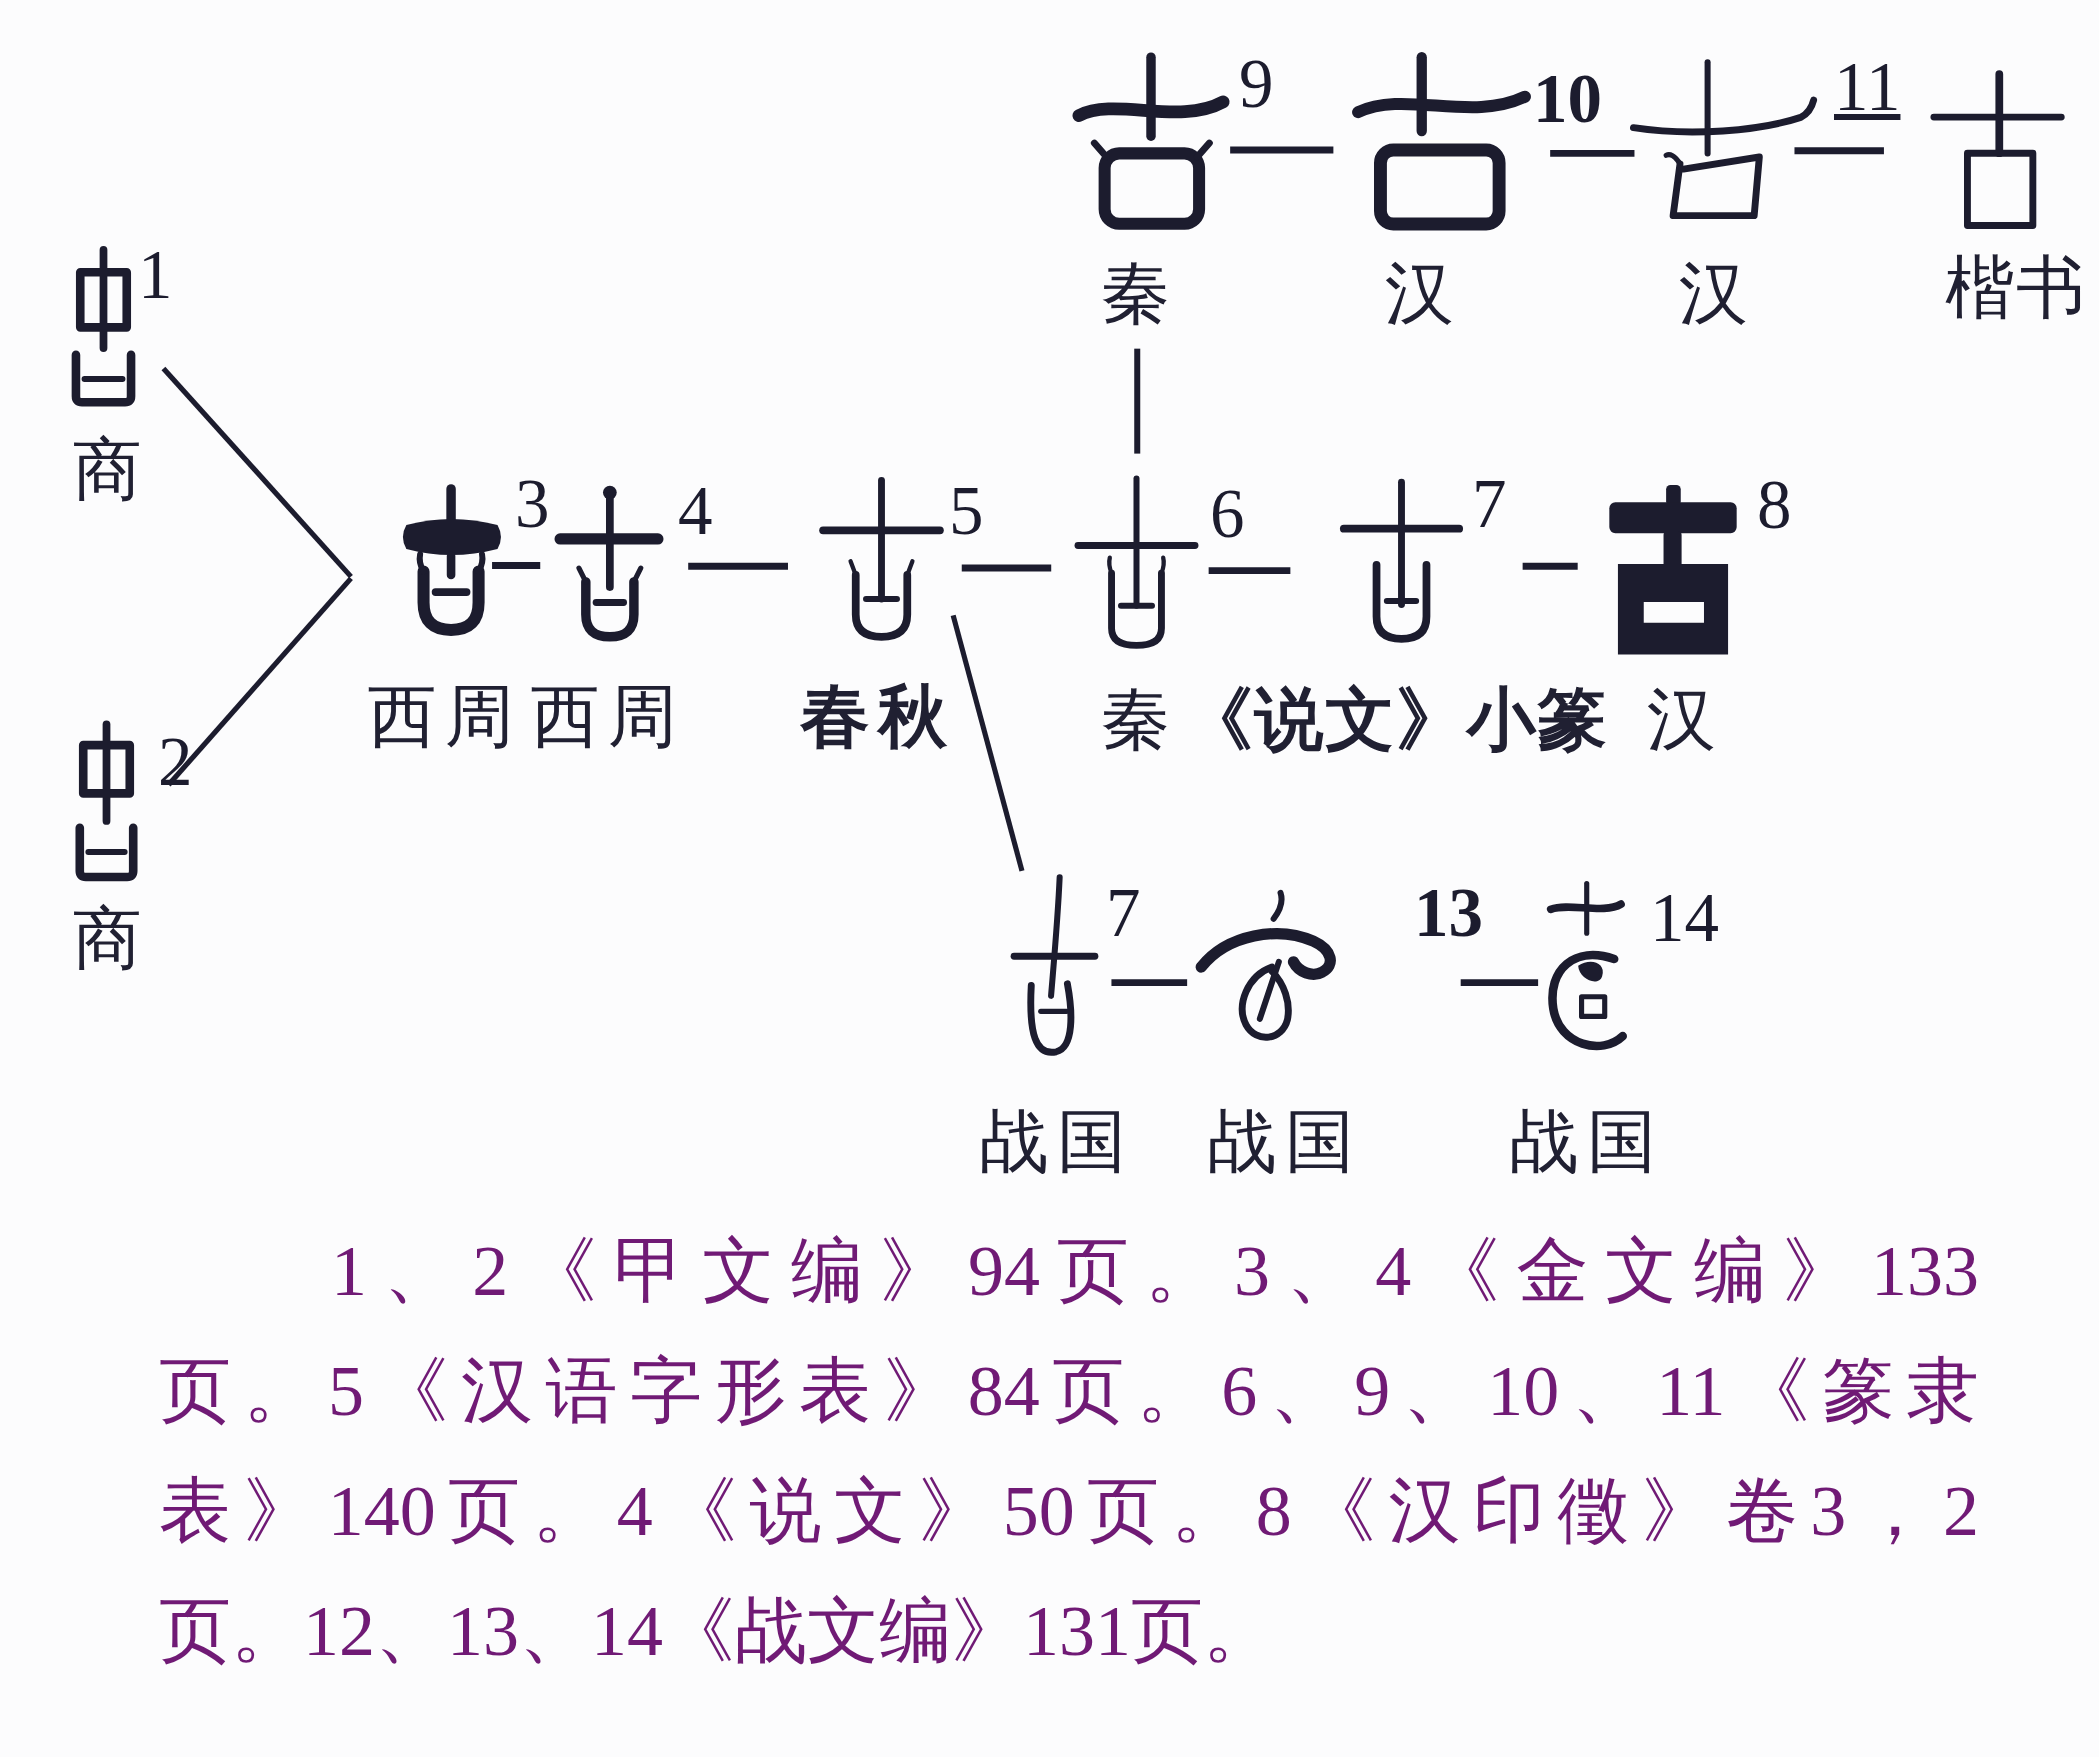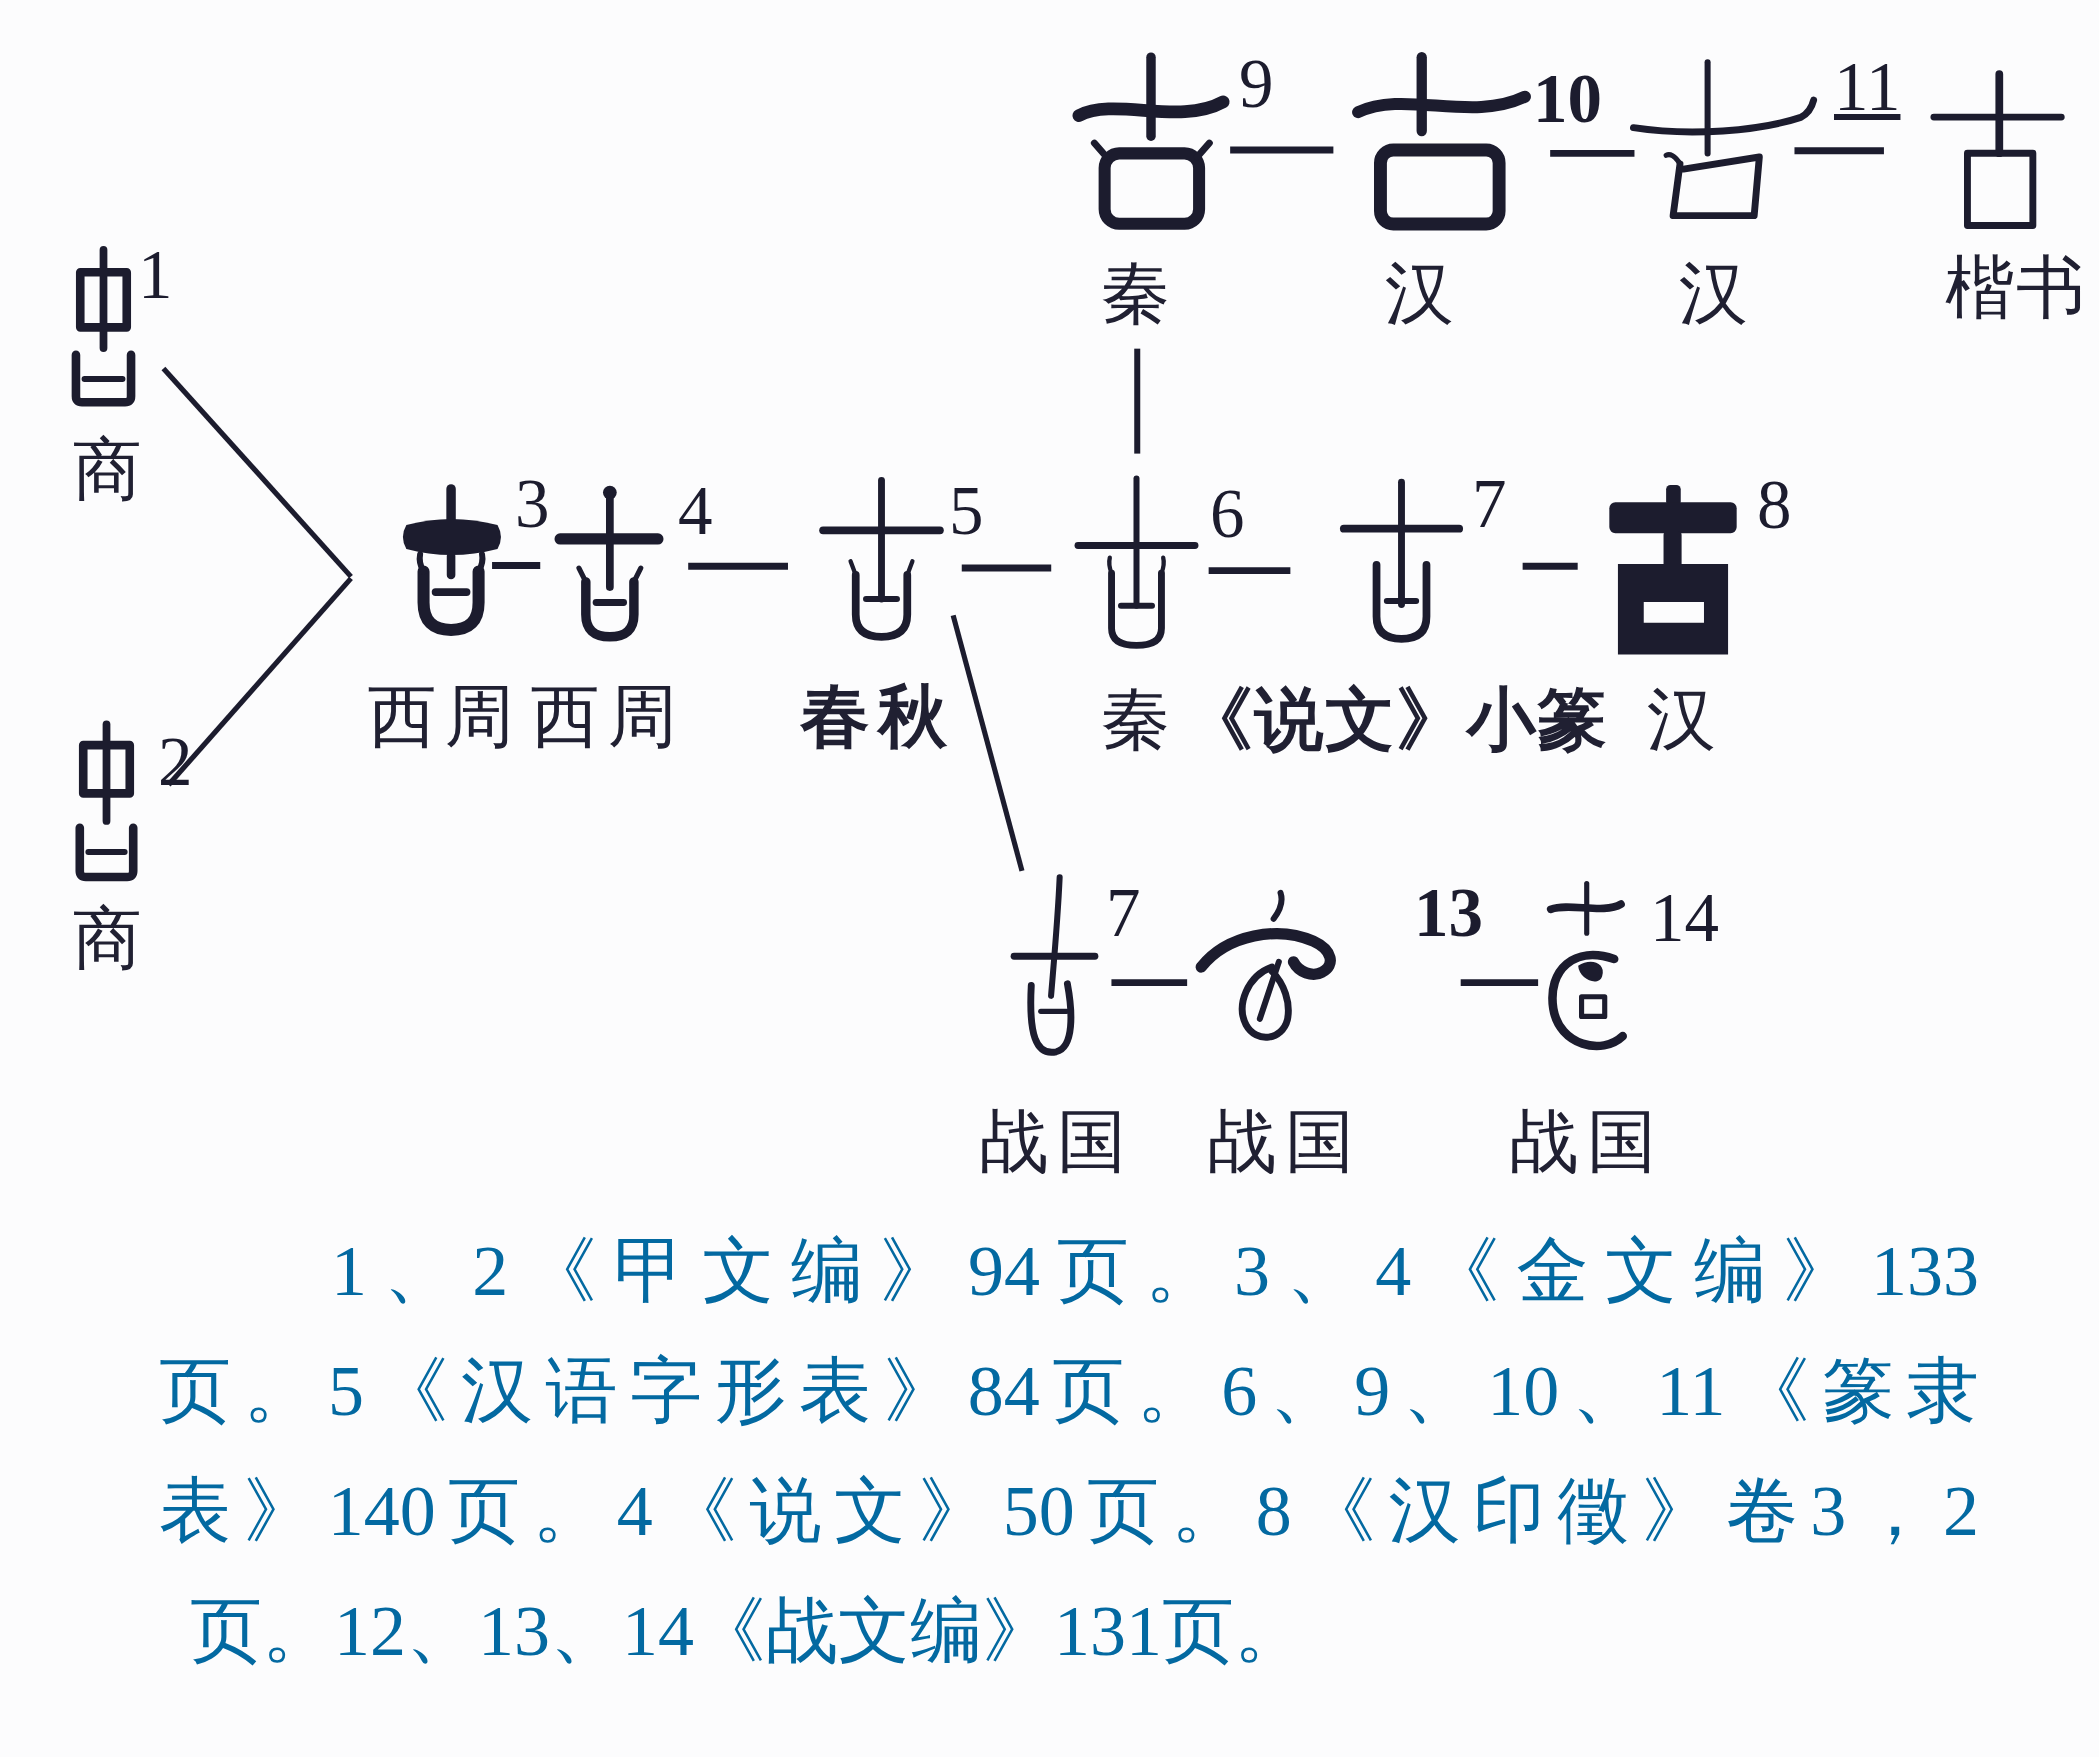--- a/index.html
+++ b/index.html
@@ -23,28 +23,28 @@
   }
   .plabel{
     position:absolute;transform:translateX(-50%);
     font-size:69px;line-height:1.05;
     letter-spacing:8.6px;white-space:nowrap;
     color:#202032;
   }
   .plabel.tight{letter-spacing:1.7px;}
   .caption{
     position:absolute;left:159px;top:1211px;width:1820px;
-    font-size:72px;color:#0369a1;
+    font-size:72px;color:#701a75;
   }
   .cap-line{
     height:120px;line-height:120px;white-space:nowrap;
     text-align:justify;text-align-last:justify;text-justify:inter-character;
   }
   .cap-line-first{padding-left:172px;}
-  .cap-line-last{text-align-last:left;margin-left:31px;}
+  .cap-line-last{text-align-last:left;}
 </style>
 </head>
 <body>
 
 <div class="page">
 
   <svg class="connectors" width="2099" height="1758" viewBox="0 0 2440 2043">
     <line x1="1322" y1="405" x2="1322" y2="527" stroke-width="7"></line>
     <line x1="190" y1="428" x2="408" y2="670" stroke-width="6"></line>
     <line x1="196" y1="912" x2="408" y2="672" stroke-width="6"></line>

